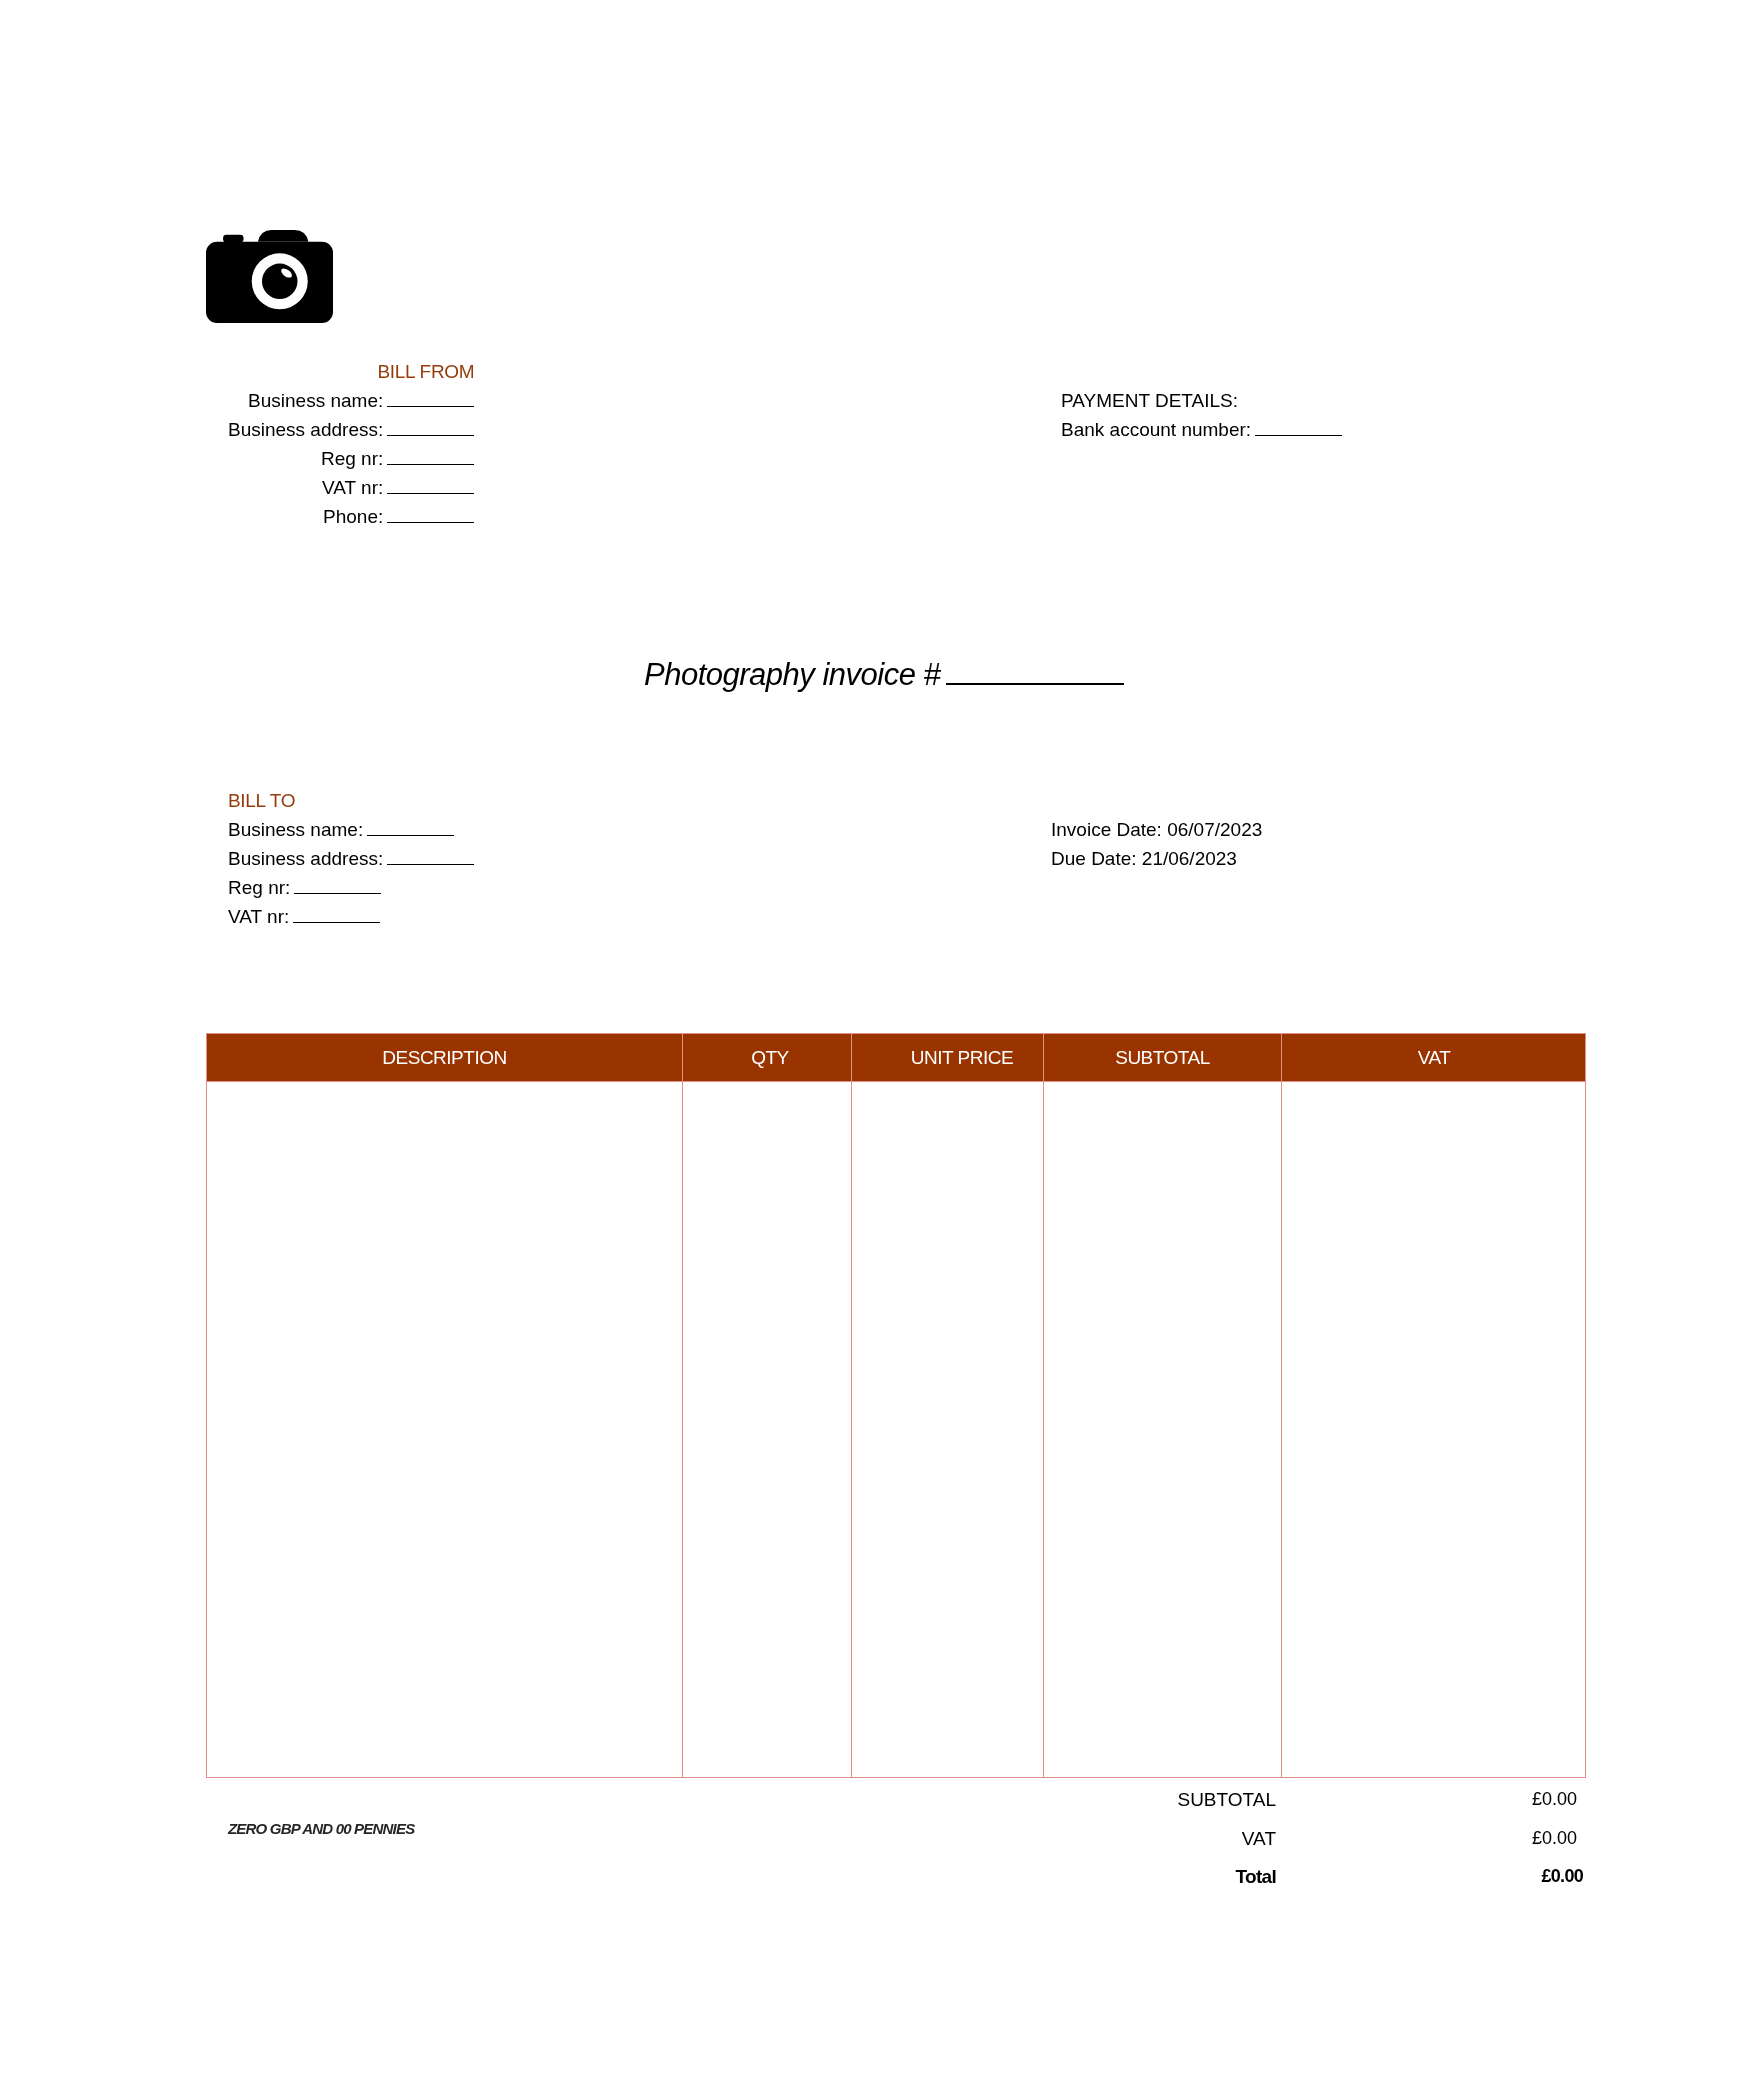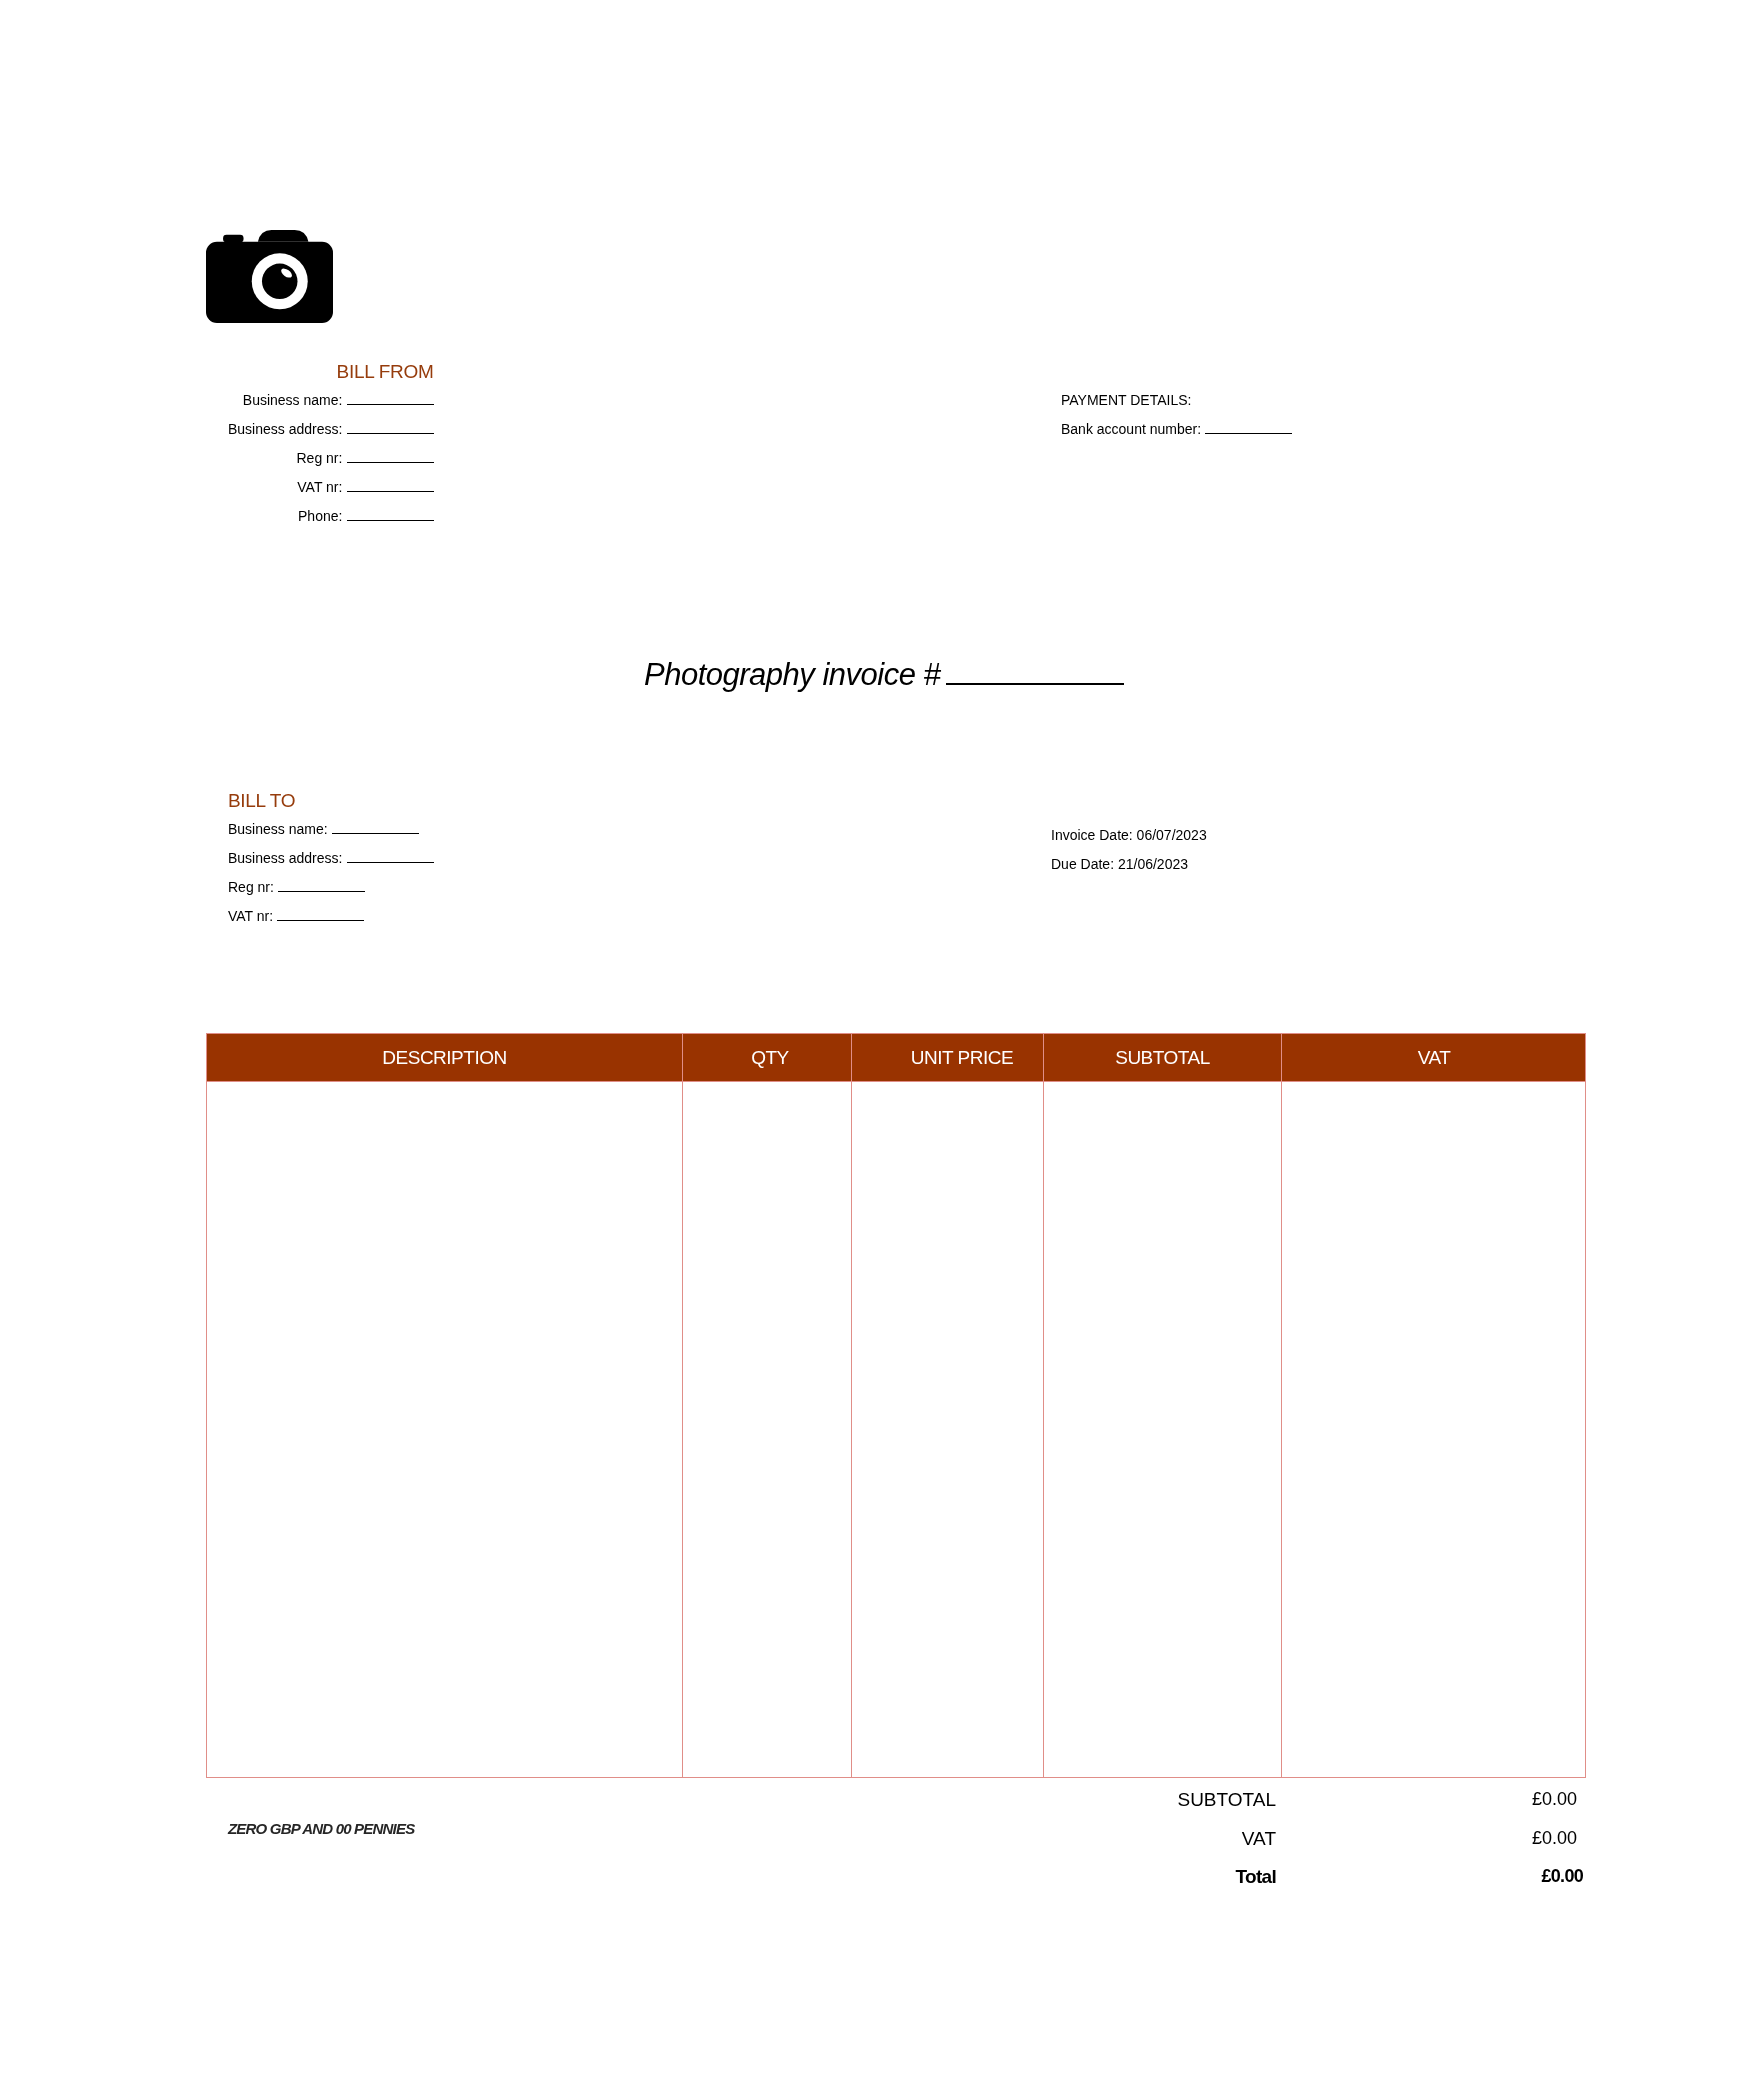--- a/index.html
+++ b/index.html
@@ -1,29 +1,29 @@
 <!DOCTYPE html>
 <html style="font-size:11px"><head>
 <meta charset="utf-8">
 <style>
   html, body { margin: 0; padding: 0; background: #ffffff; }
   body { width: 1740px; height: 2097px; position: relative; overflow: hidden;
          font-family: "Liberation Sans", "DejaVu Sans", sans-serif; color: #000; }
   .abs { position: absolute; white-space: nowrap; }
-  .txt { font-size: 14px; line-height: 29px; }
+  .txt { font-size: 19px; line-height: 29px; }
   .section-head { color: #963C0C; font-size: 19px; line-height: 29px; letter-spacing: -0.3px; }
   .blank { display: inline-block; width: 87px; border-bottom: 1.4px solid #000; height: 16.3px; vertical-align: baseline; margin-left: 4.1px; }
   .block-line { display: block; height: 29px; }
   #logo { left: 206px; top: 228px; width: 127px; height: 95px; }
   #bill-from { left: 228px; top: 357px; text-align: right; }
   #payment { left: 1051px; top: 386px; margin-left: 10px; }
   #title { left: 644px; top: 654px; font-size: 31px; font-style: italic; letter-spacing: -0.5px; line-height: 38px; }
   #title .title-blank { display: inline-block; width: 178px; border-bottom: 2.7px solid #000; height: 29px; vertical-align: baseline; margin-left: 5.4px; }
   #bill-to { left: 228px; top: 786px; }
-  #dates { left: 1051px; top: 815px; margin-top: 6px; }
+  #dates { left: 1051px; top: 815px; }
   #dates .bold { font-weight: normal; }
 
   #items-table { position: absolute; left: 206px; top: 1033px; width: 1380px; height: 745px;
                  border: 1.4px solid #E08E88; box-sizing: border-box; }
   #items-table .head { position: absolute; left: 0; top: 0; right: 0; height: 48px; background: #993300; border-bottom: 1.4px solid #E08E88; box-sizing: border-box; }
   #items-table .col-div { position: absolute; top: 0; bottom: 0; width: 1.4px; background: #E08E88; }
   #items-table .col-head { position: absolute; top: 0; height: 47px; line-height: 47px; text-align: center; color: #ffffff; font-size: 19px; letter-spacing: -0.5px; }
 
   #amount-words { left: 228px; top: 1820px; font-size: 15px; font-weight: bold; font-style: italic; color: #262626; letter-spacing: -0.8px; }
   .tot-label { position: absolute; right: 464px; font-size: 19px; text-align: right; white-space: nowrap; }

